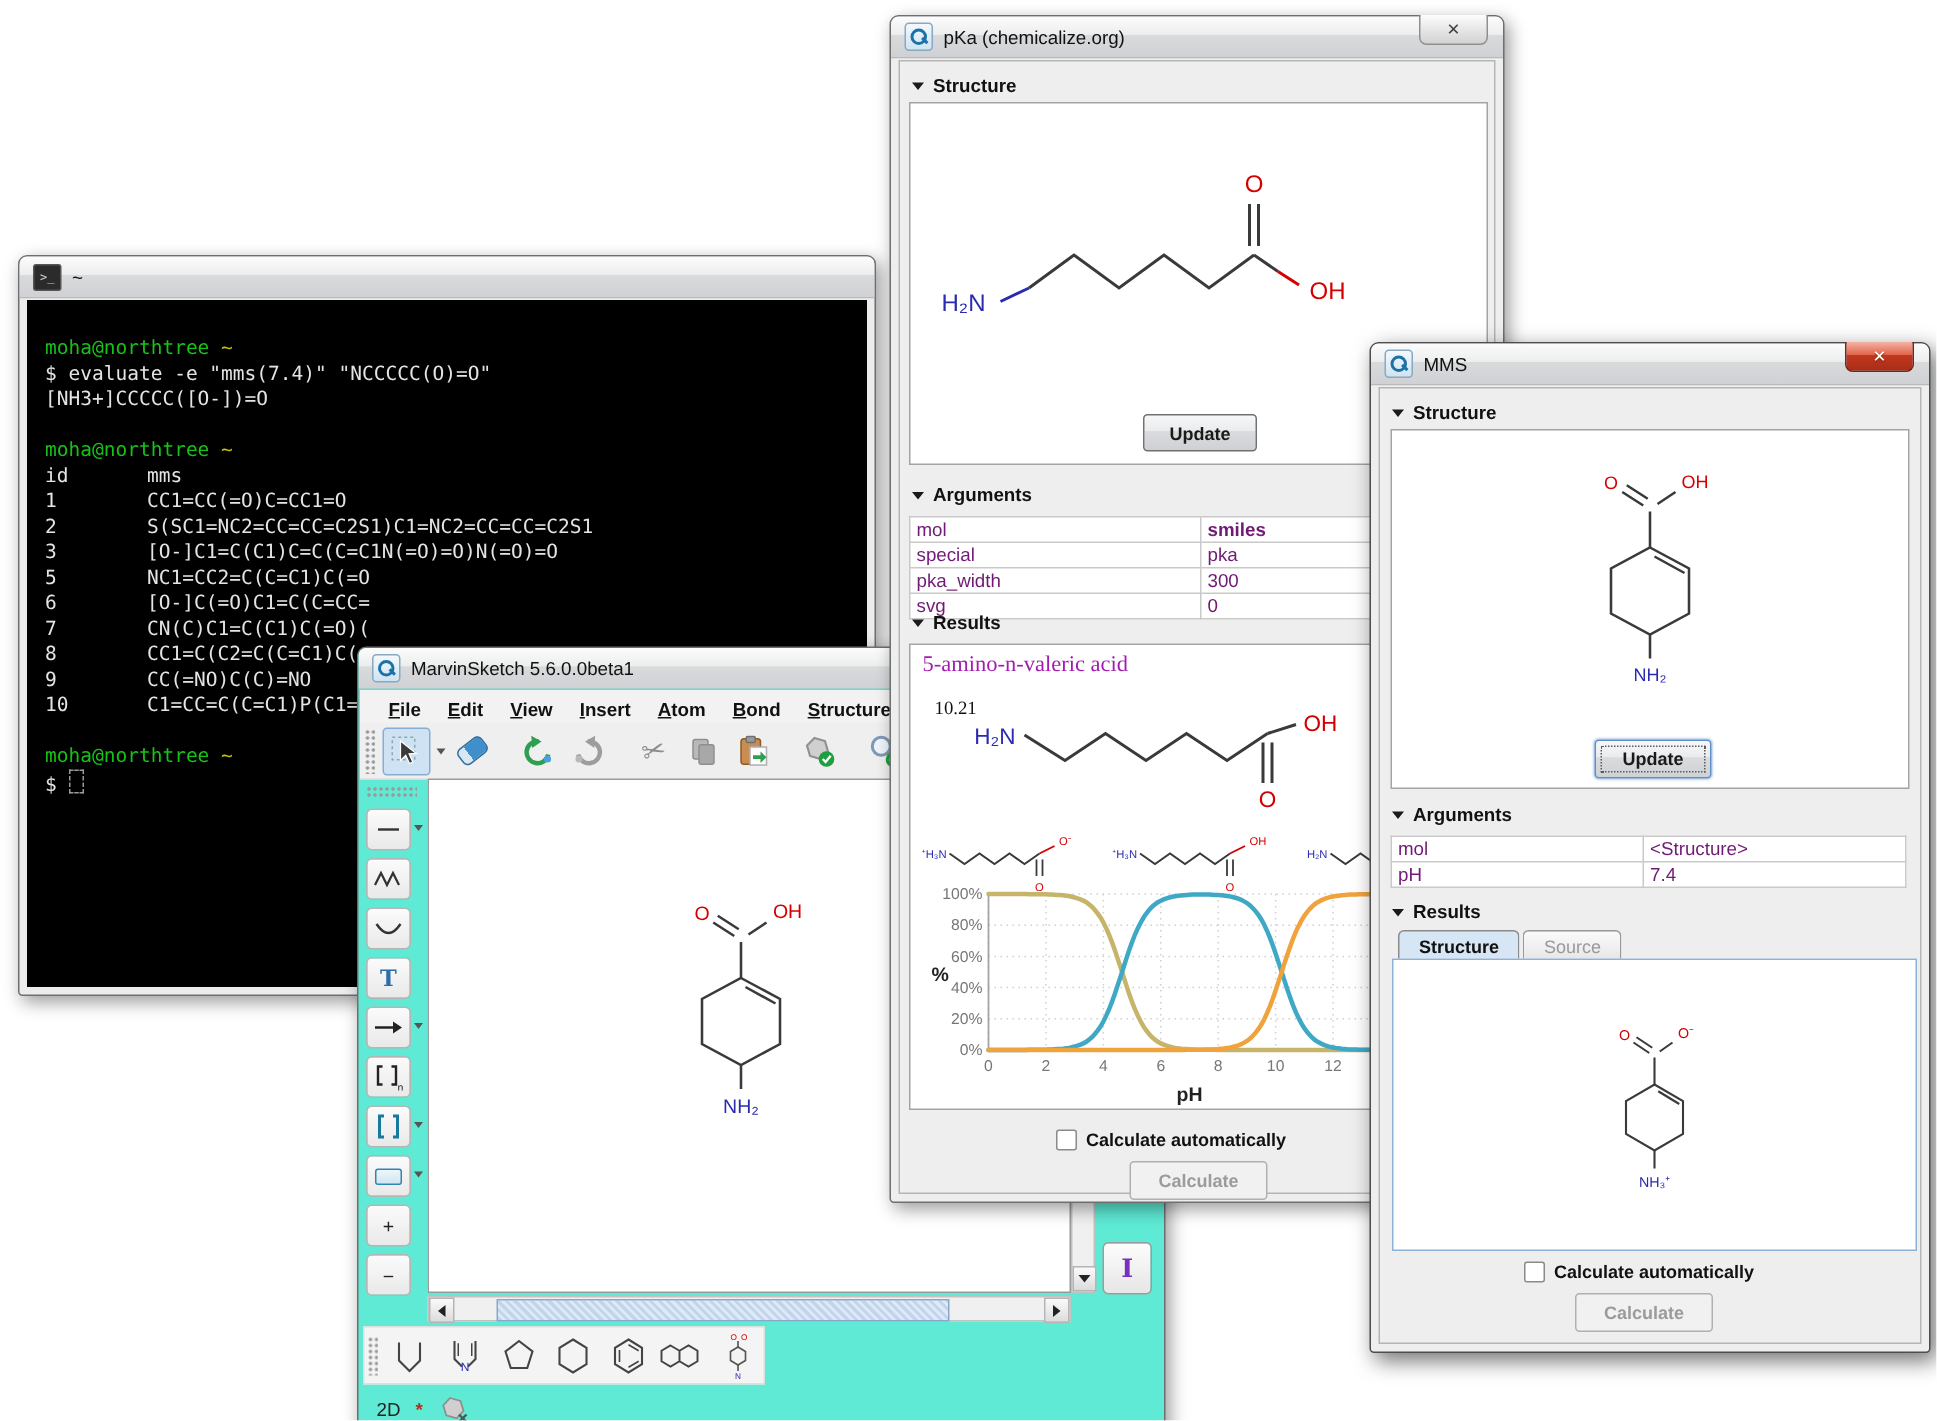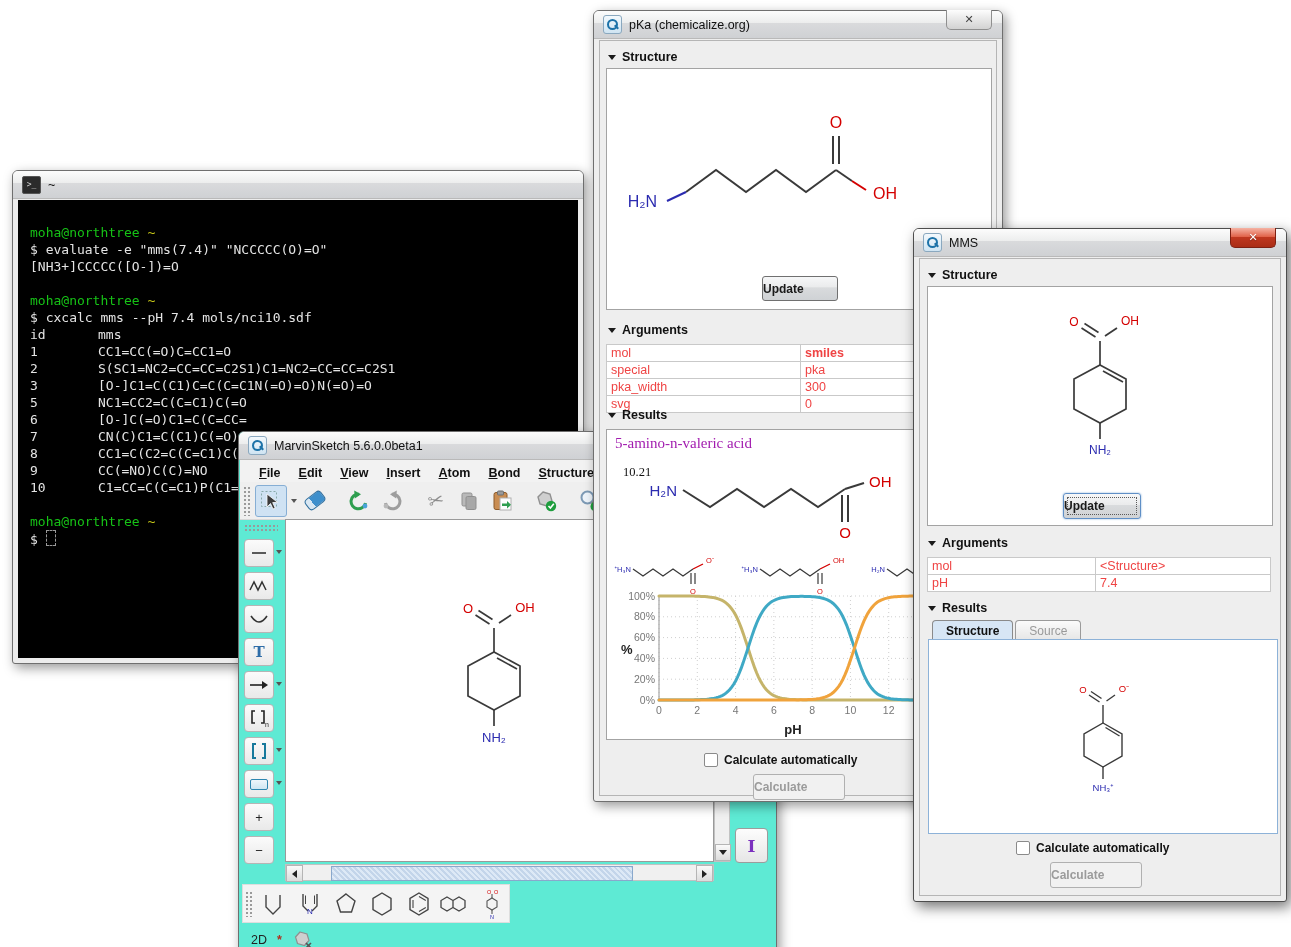--- a/index.html
+++ b/index.html
@@ -35,23 +35,23 @@
   .tline{white-space:pre;height:17px;}
   .tg{color:#16c216;}
   .ty{color:#c2c216;}
   .tid{display:inline-block;width:68px;}
   .cursor{display:inline-block;width:8px;height:14px;border:1px dashed #9a9a9a;vertical-align:-2px;}
   .sechead{display:flex;align-items:center;gap:6px;font-size:12.5px;font-weight:bold;color:#111;}
   .tri-d{width:0;height:0;border-left:4.5px solid transparent;border-right:4.5px solid transparent;
          border-top:5.5px solid #1a1a1a;}
   .whitepane{background:#fff;border:1px solid #a3a3a3;position:absolute;}
   .jtable{position:absolute;border:1px solid #a8a8a8;background:#fff;border-collapse:collapse;
-          font-size:12.5px;color:#ef4444;table-layout:fixed;}
+          font-size:12.5px;color:#701a75;table-layout:fixed;}
   .jtable td{border:1px solid #c9c9c9;height:16px;padding:0 4px;overflow:hidden;white-space:nowrap;}
-  .jbtn{position:absolute;display:flex;align-items:center;
+  .jbtn{position:absolute;display:flex;align-items:center;justify-content:center;
         border:1px solid #707070;border-radius:3px;font-size:12px;font-weight:bold;color:#1a1a1a;
         background:linear-gradient(#f6f7f8,#eaebec 45%,#d9dbdd 46%,#cfd2d5);cursor:pointer;}
   .jbtn.disabled{color:#9b9b9b;border-color:#b0b0b0;background:#f1f1f1;cursor:default;}
   .jbtn.focused{border-color:#5f8fc6;box-shadow:0 0 2px #7ba7d6;}
   .jbtn.focused:after{content:"";position:absolute;inset:3px;border:1px dotted #5a5a5a;}
   .cbrow{position:absolute;display:flex;align-items:center;gap:6px;font-size:12px;font-weight:bold;color:#111;}
   .cb{width:12px;height:12px;background:#fff;border:1px solid #8a8a8a;border-radius:2px;}
   .at-o{fill:#d40000;}
   .at-n{fill:#2b2bb0;}
   .num-serif{font-family:"Liberation Serif",serif;fill:#111;}
@@ -129,21 +129,20 @@
     <div class="titlebar">
       <span class="term-icon">&gt;_</span>
       <span class="wtitle">~</span>
     </div>
     <div class="term-body">
       <div class="tline"><span class="tg">moha@northtree</span> <span class="ty">~</span></div>
       <div class="tline">$ evaluate -e "mms(7.4)" "NCCCCC(O)=O"</div>
       <div class="tline">[NH3+]CCCCC([O-])=O</div>
       <div class="tline"> </div>
       <div class="tline"><span class="tg">moha@northtree</span> <span class="ty">~</span></div>
-      <div class="tline">$ cxcalc mms --pH 7.4 mols/nci10.sdf</div>
       <div class="tline"><span class="tid">id</span><span>mms</span></div>
       <div class="tline"><span class="tid">1</span><span>CC1=CC(=O)C=CC1=O</span></div>
       <div class="tline"><span class="tid">2</span><span>S(SC1=NC2=CC=CC=C2S1)C1=NC2=CC=CC=C2S1</span></div>
       <div class="tline"><span class="tid">3</span><span>[O-]C1=C(C1)C=C(C=C1N(=O)=O)N(=O)=O</span></div>
       <div class="tline"><span class="tid">5</span><span>NC1=CC2=C(C=C1)C(=O</span></div>
       <div class="tline"><span class="tid">6</span><span>[O-]C(=O)C1=C(C=CC=</span></div>
       <div class="tline"><span class="tid">7</span><span>CN(C)C1=C(C1)C(=O)(</span></div>
       <div class="tline"><span class="tid">8</span><span>CC1=C(C2=C(C=C1)C(=</span></div>
       <div class="tline"><span class="tid">9</span><span>CC(=NO)C(C)=NO</span></div>
       <div class="tline"><span class="tid">10</span><span>C1=CC=C(C=C1)P(C1=C</span></div>

